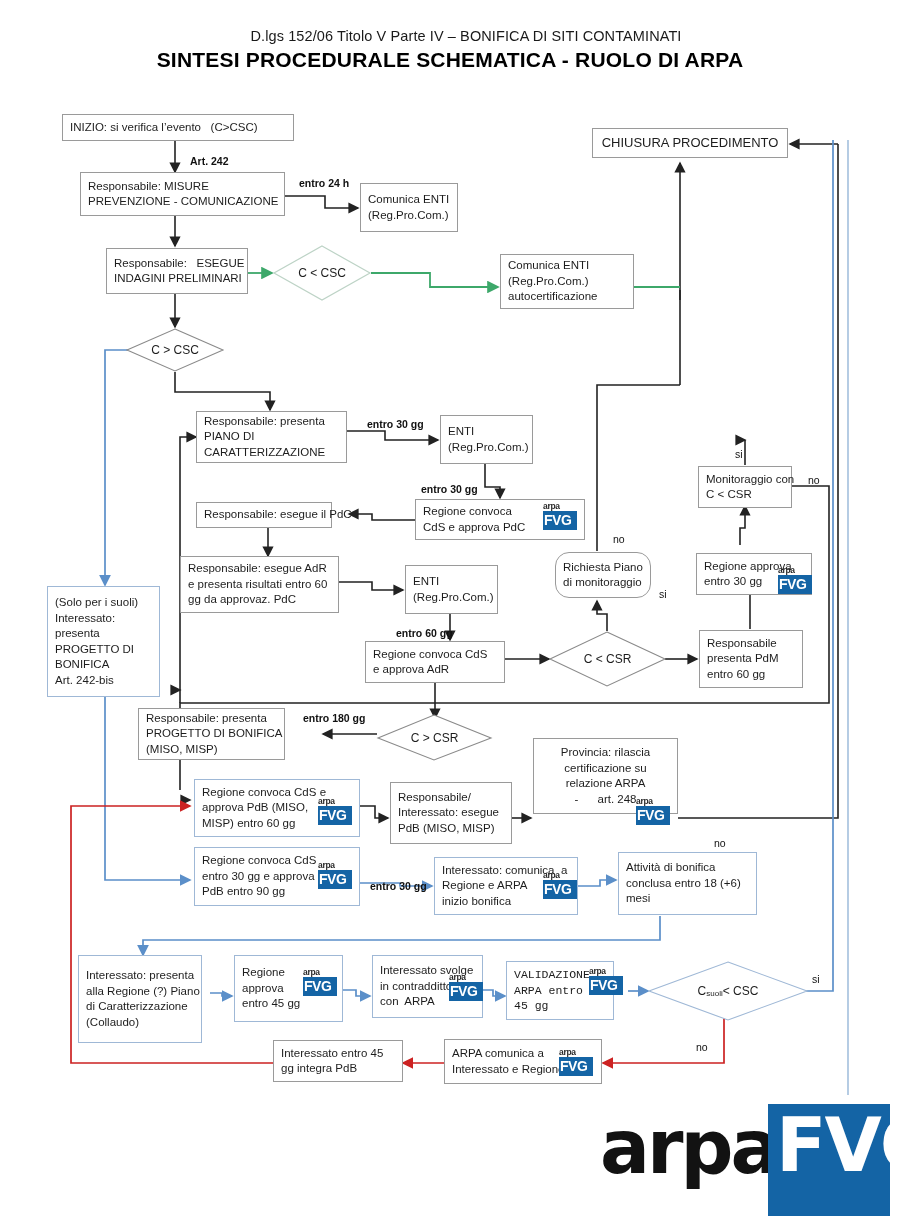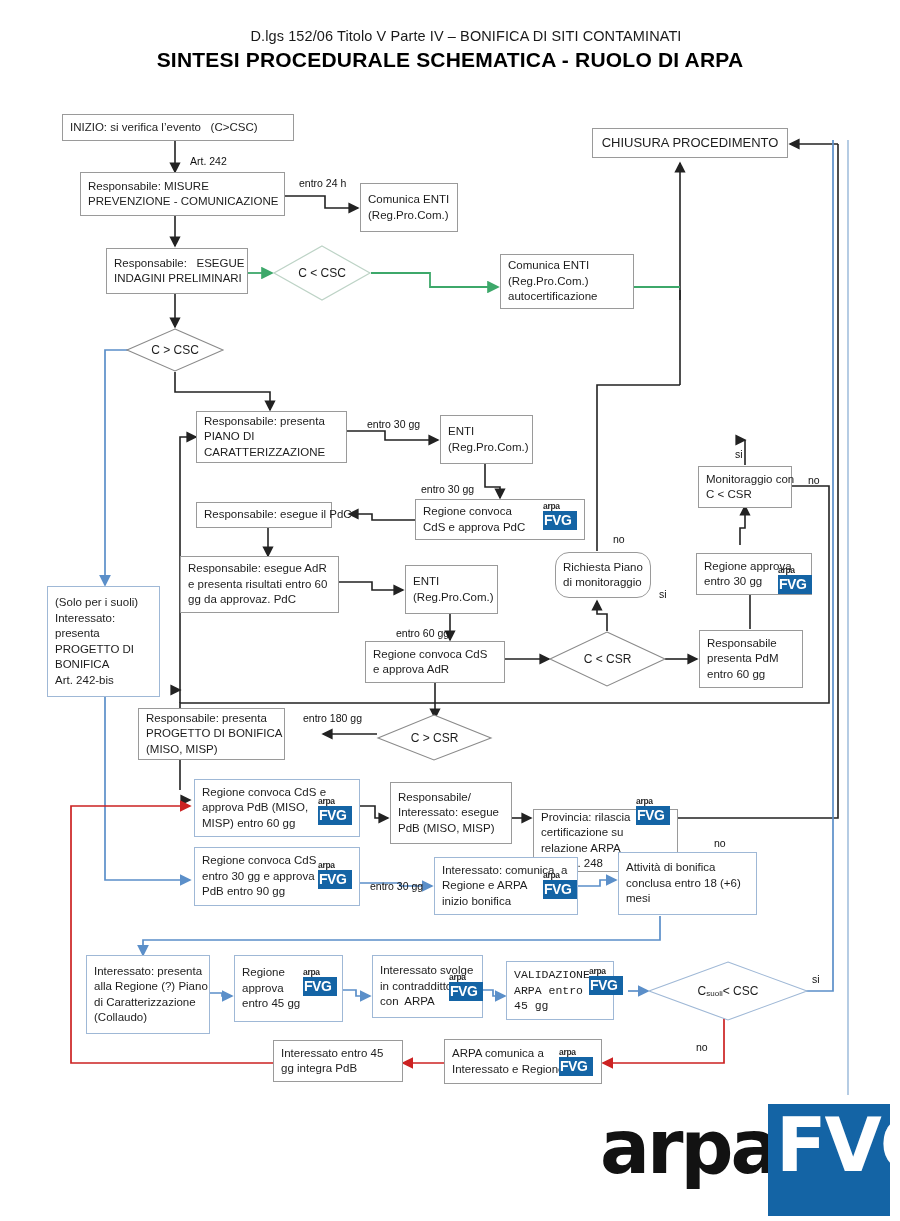--- a/index.html
+++ b/index.html
@@ -25,21 +25,21 @@
   .dia{position:absolute;z-index:6;}
   .dia svg{position:absolute;left:0;top:0;overflow:visible;}
   .dia .dtxt{position:absolute;left:0;top:0;width:100%;height:100%;
     display:flex;align-items:center;justify-content:center;
     font-size:12px;color:#1d1d1d;font-family:"Liberation Sans",sans-serif;}
   .dia .dtxt sub{font-size:8px;vertical-align:baseline;position:relative;top:2px;}
 
   
   .elbl{position:absolute;font-size:10.5px;color:#111;z-index:8;white-space:nowrap;
     background:transparent;}
-  .elbl.b{font-weight:normal;}
+  .elbl.b{font-weight:bold;}
 
   
   #links{position:absolute;left:0;top:0;width:900px;height:1221px;z-index:2;}
 
   
   .badge{position:absolute;width:34px;height:30px;z-index:7;}
   .badge .bt{font-size:8.5px;font-weight:bold;color:#2a2a2a;letter-spacing:-0.3px;
     line-height:9px;font-family:"Liberation Sans",sans-serif;}
   .badge .bb{background:#1464a5;color:#fff;font-size:14px;font-weight:bold;
     line-height:19px;letter-spacing:-0.5px;padding:0 1px;font-family:"Liberation Sans",sans-serif;}
@@ -307,21 +307,21 @@
     <div class="bt">arpa</div>
     <div class="bb">FVG</div>
   </div>
 
   <div class="node gray c" style="left:390px;top:782px;width:122px;height:62px;">
     <div class="ln">Responsabile/</div>
     <div class="ln">Interessato: esegue</div>
     <div class="ln">PdB (MISO, MISP)</div>
   </div>
 
-  <div class="node gray c" style="left:533px;top:809px;width:145px;height:63px;">
+  <div class="node gray c" style="left:533px;top:738px;width:145px;height:76px;align-items:center;">
     <div class="ln">Provincia: rilascia</div>
     <div class="ln">certificazione su</div>
     <div class="ln">relazione ARPA</div>
     <div class="ln">-      art. 248</div>
   </div>
   <div class="badge" style="left:636px;top:797px;">
     <div class="bt">arpa</div>
     <div class="bb">FVG</div>
   </div>
 
@@ -344,21 +344,21 @@
     <div class="bt">arpa</div>
     <div class="bb">FVG</div>
   </div>
 
   <div class="node blue c" style="left:618px;top:852px;width:139px;height:63px;">
     <div class="ln">Attività di bonifica</div>
     <div class="ln">conclusa entro 18 (+6)</div>
     <div class="ln">mesi</div>
   </div>
 
-  <div class="node blue c" style="left:86px;top:955px;width:124px;height:79px;">
+  <div class="node blue c" style="left:78px;top:955px;width:124px;height:88px;">
     <div class="ln">Interessato: presenta</div>
     <div class="ln">alla Regione (?) Piano</div>
     <div class="ln">di Caratterizzazione</div>
     <div class="ln">(Collaudo)</div>
   </div>
 
   <div class="node blue c" style="left:234px;top:955px;width:109px;height:67px;">
     <div class="ln">Regione</div>
     <div class="ln">approva</div>
     <div class="ln">entro 45 gg</div>

